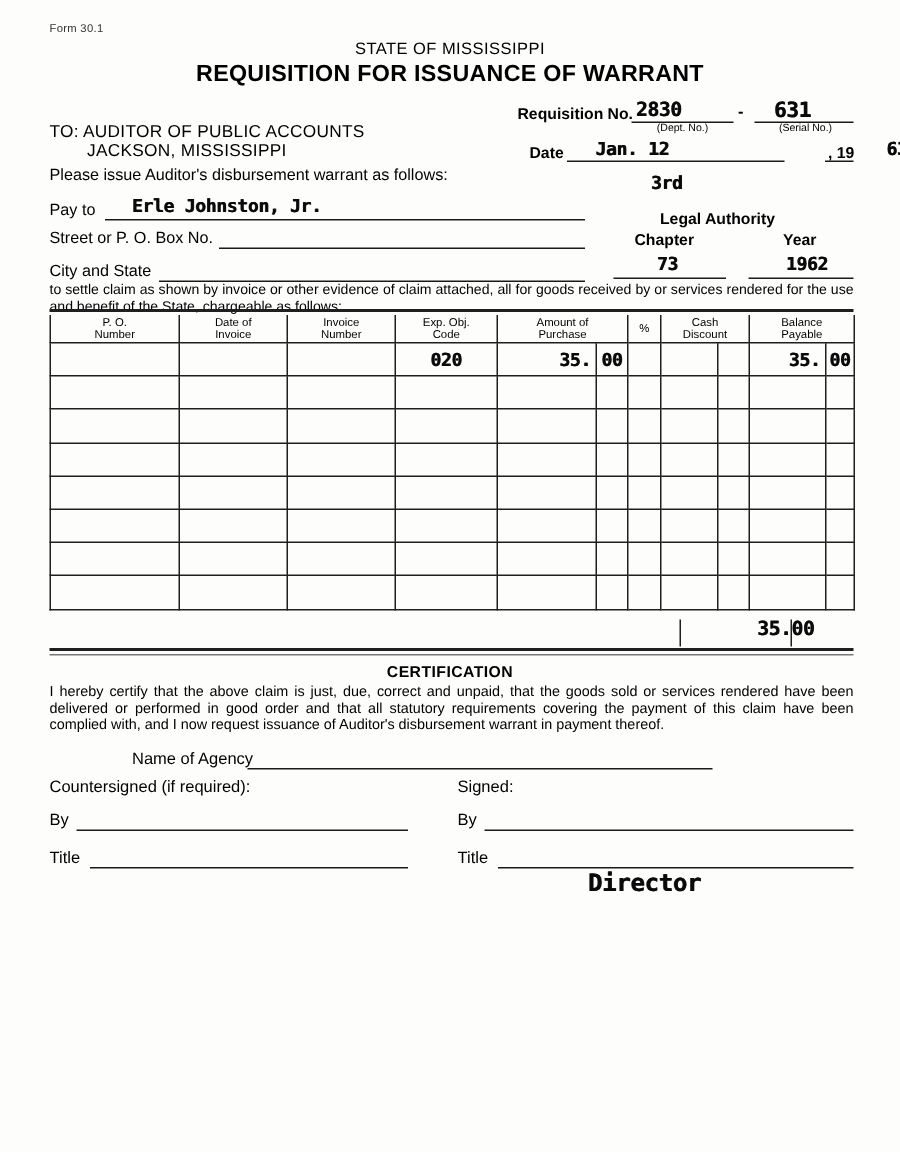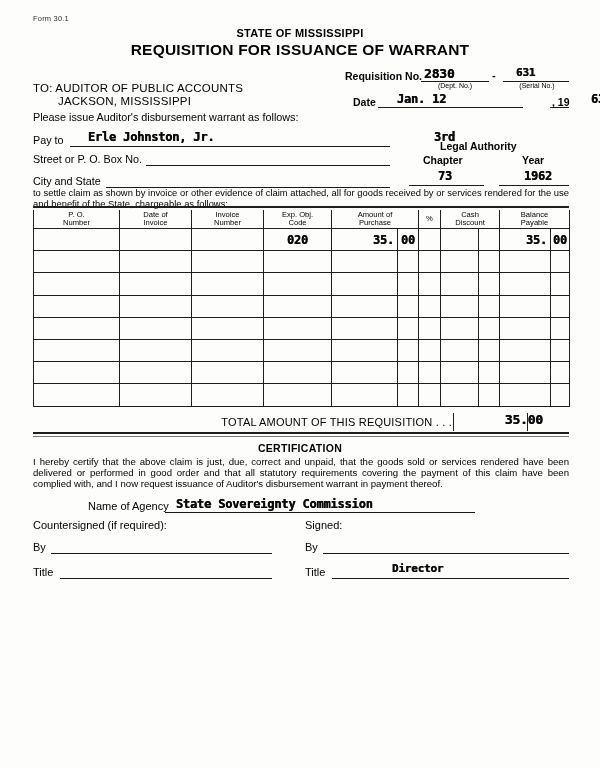--- a/index.html
+++ b/index.html
@@ -45,21 +45,21 @@
   
   #form-no {
     left: 33px; top: 14px;
     font-size: 7.5px;
     letter-spacing: 0.2px;
     color: #333;
   }
   #title-state {
     left: 0; right: 0; top: 27px;
     font-size: 11px;
-    font-weight: bold;
+    font-weight: normal;
     letter-spacing: 0.3px;
   }
   #title-main {
     left: 0; right: 0; top: 41px;
     font-size: 15.5px;
     font-weight: bold;
     letter-spacing: 0.2px;
   }
 
   
@@ -75,30 +75,30 @@
   #settle-text {
     left: 33px; top: 188px; width: 536px;
     font-size: 9.4px; line-height: 10.6px;
     text-align: justify;
   }
 
   
   #req-label  { left: 345px; top: 70px; font-size: 10.5px; font-weight: bold; }
   #req-dept   { left: 424px; top: 66px; font-size: 13px; }
   #req-dash   { left: 492px; top: 69px; font-size: 11px; }
-  #req-serial { left: 516px; top: 66px; font-size: 11px; }
+  #req-serial { left: 516px; top: 66px; font-size: 14px; }
   #req-sub1   { left: 424px; top: 82px; font-size: 7px; width: 62px; }
   #req-sub2   { left: 506px; top: 82px; font-size: 7px; width: 62px; }
 
   #date-label { left: 353px; top: 96px; font-size: 10.5px; font-weight: bold; }
   #date-value { left: 397px; top: 92px; font-size: 12px; }
   #date-comma { left: 524px; top: 96px; font-size: 10.5px; font-weight: bold; margin-left: 28px; }
   #date-year  { left: 552px; top: 92px; font-size: 12px; margin-left: 39px; }
 
-  #ordinal    { left: 434px; top: 115px; font-size: 12px; margin-top: 15px; }
+  #ordinal    { left: 434px; top: 115px; font-size: 12px; }
 
   #legal-auth { left: 440px; top: 140px; font-size: 10.5px; font-weight: bold; }
   #chapter-label { left: 423px; top: 154px; font-size: 10.5px; font-weight: bold; }
   #year-label    { left: 522px; top: 154px; font-size: 10.5px; font-weight: bold; }
   #chapter-value { left: 438px; top: 169px; font-size: 12px; }
   #year-value    { left: 524px; top: 169px; font-size: 12px; }
 
   
   #table-wrap {
     position: absolute;
@@ -193,21 +193,21 @@
   #agency-label { left: 88px; top: 500px; font-size: 11px; }
   #agency-value { left: 176px; top: 497px; font-size: 12px; }
 
   #counter-label { left: 33px; top: 519px; font-size: 11px; }
   #signed-label  { left: 305px; top: 519px; font-size: 11px; }
 
   #by-left    { left: 33px; top: 541px; font-size: 11px; }
   #by-right   { left: 305px; top: 541px; font-size: 11px; }
   #title-left { left: 33px; top: 566px; font-size: 11px; }
   #title-right{ left: 305px; top: 566px; font-size: 11px; }
-  #director-value { left: 392px; top: 562px; font-size: 11px; }
+  #director-value { left: 392px; top: 579px; font-size: 16px; }
 
   
   #footer {
     left: 33px; top: 736px;
     font-size: 8.6px;
   }
   #footer .fbold { font-weight: bold; letter-spacing: .3px; }
 </style>
 </head>
 <body>
@@ -570,33 +570,31 @@
             </td>
             <td>
               <div class="cell-txt typed ctr"></div>
             </td>
           </tr>
         </tbody>
     </table>
   </div>
 
   <div id="total-band">
-    <div id="total-label">TOTAL AMOUNT OF THIS REQUISITION . . .</div>
     <div id="total-sep"></div>
     <div id="total-cents-sep"></div>
     <div id="total-value" class="typed"><span>35.</span><span>00</span></div>
   </div>
   <div class="rule" id="tbl-rule-bot"></div>
   <div class="rule" id="tbl-rule-bot2"></div>
 
   <div class="abs center" id="cert-title">CERTIFICATION</div>
   <div class="abs" id="cert-body">I hereby certify that the above claim is just, due, correct and unpaid, that the goods sold or services rendered have been delivered or performed in good order and that all statutory requirements covering the payment of this claim have been complied with, and I now request issuance of Auditor's disbursement warrant in payment thereof.</div>
 
   <div class="abs" id="agency-label">Name of Agency</div>
-  <div class="abs typed" id="agency-value">State Sovereignty Commission</div>
   <div class="rule" style="left:165px; top:512px; width:310px;"></div>
 
   <div class="abs" id="counter-label">Countersigned (if required):</div>
   <div class="abs" id="signed-label">Signed:</div>
 
   <div class="abs" id="by-left">By</div>
   <div class="abs typed" style="left:80px; top:538px; font-size:12px;"></div>
   <div class="rule" style="left:51px; top:553px; width:221px;"></div>
 
   <div class="abs" id="by-right">By</div>

